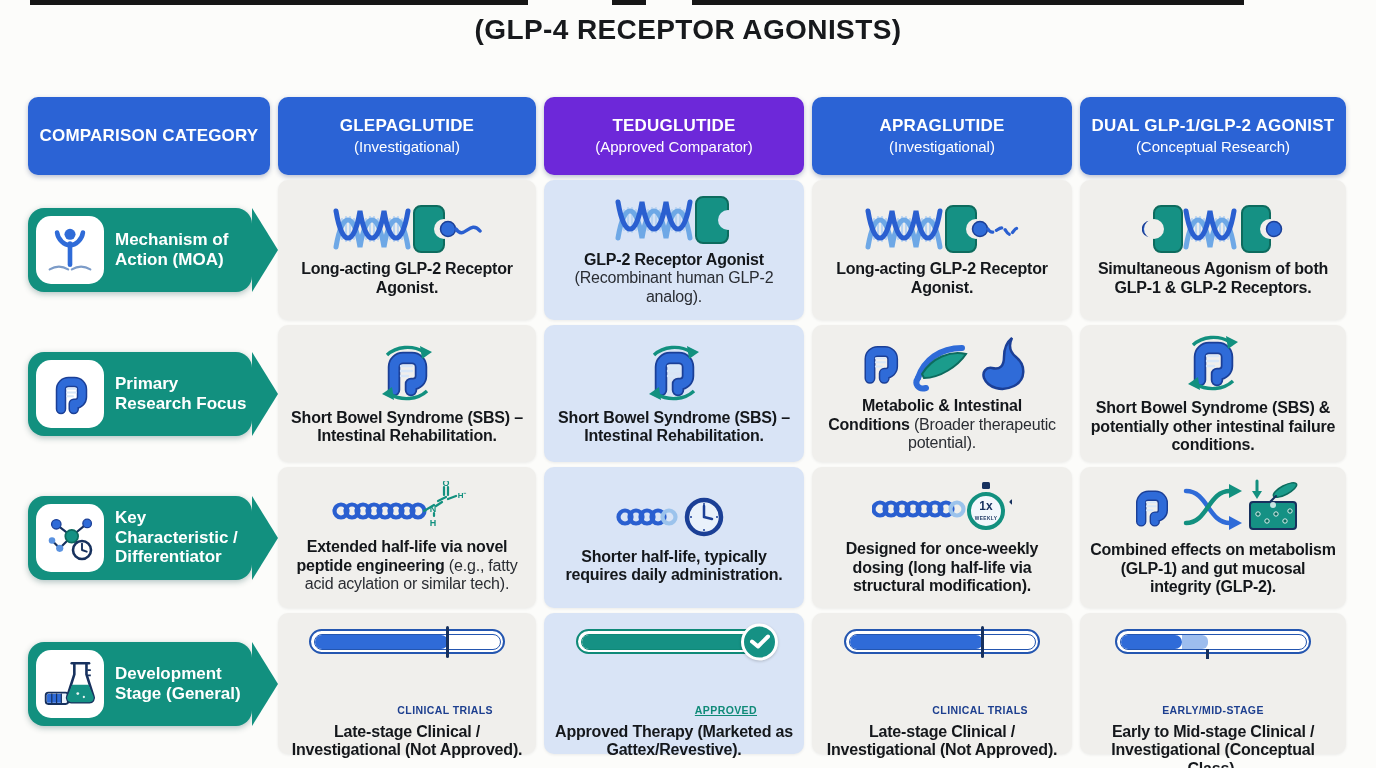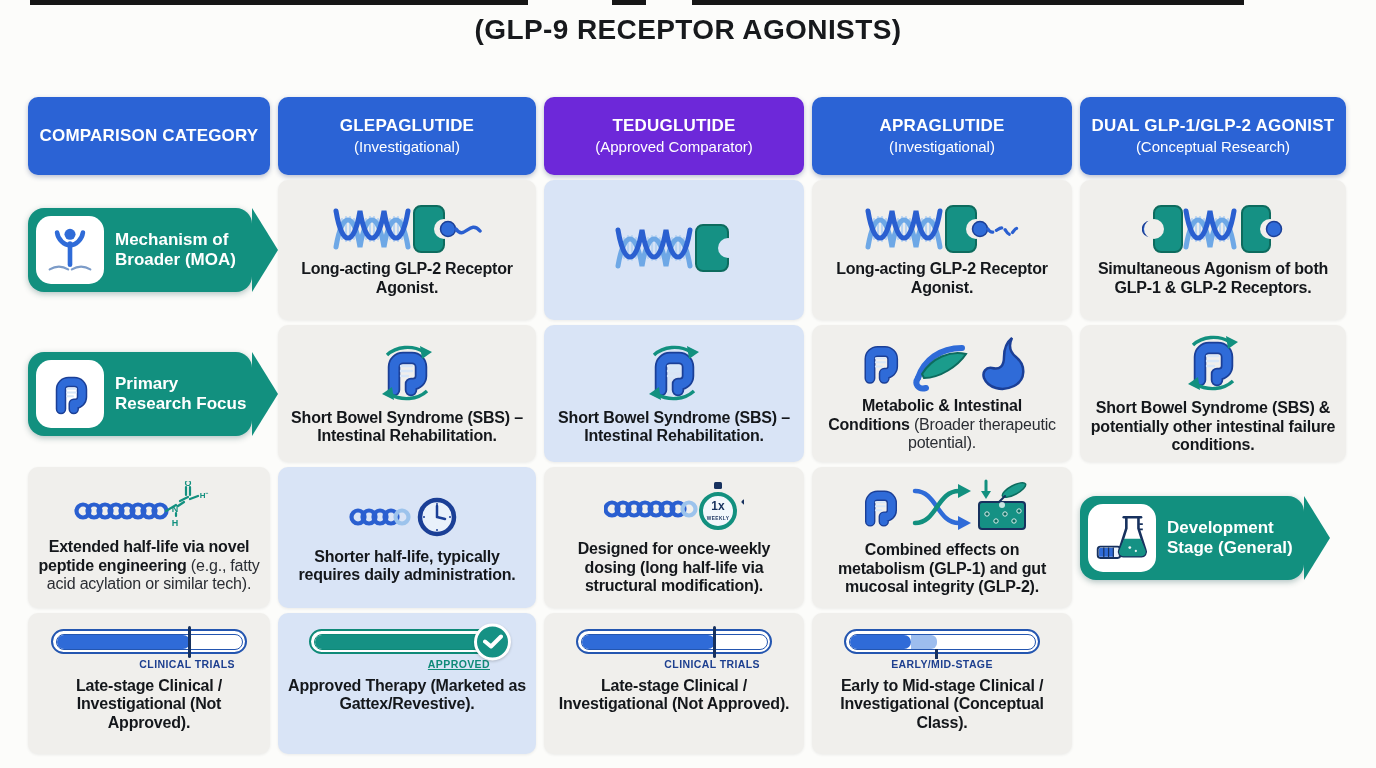--- a/index.html
+++ b/index.html
@@ -38,21 +38,21 @@
   .pill { position:relative; width:224px; height:84px; background:#12907f; border-radius:16px;
           display:flex; align-items:center; box-shadow:0 2px 6px rgba(0,60,60,.3); }
   .pill::after { content:""; position:absolute; left:224px; top:0; width:0; height:0;
                  border-top:42px solid transparent; border-bottom:42px solid transparent;
                  border-left:26px solid #12907f; }
   .iconbox { width:68px; height:68px; background:#fff; border-radius:15px; margin-left:8px; flex:none;
              display:flex; align-items:center; justify-content:center; }
   .cat-label { color:#fff; font-weight:bold; font-size:17px; line-height:1.15; margin-left:11px; width:132px; }
 
   .cell.dev { justify-content:flex-start; padding-top:16px; }
-  .bar-wrap { display:flex; flex-direction:column; margin-bottom:7px; }
+  .bar-wrap { display:flex; flex-direction:column; margin-bottom:7px;gap:46px; }
   .bar-outer { width:196px; height:25px; border:2.2px solid #2456b0; border-radius:15px; padding:2.5px;
                position:relative; background:#fff; }
   .bar-track { position:relative; height:100%; border:1.4px solid #2456b0; border-radius:9px; background:#fff; }
   .bar-fill  { position:absolute; left:0; top:0; bottom:0; background:#2f6bd8; border-radius:7px; }
   .tick   { position:absolute; right:-1px; top:-9px; bottom:-9px; width:3px; background:#17315e; border-radius:2px; }
   .tick-b { position:absolute; right:-1px; bottom:-10px; height:10px; width:2.5px; background:#17315e; }
   .bar-fill-light { position:absolute; left:100%; top:0; bottom:0; width:43%; background:#9dbdee;
                     border-radius:0 6px 6px 0; }
   .bar-label { font-size:10.5px; font-weight:bold; letter-spacing:.4px; color:#1d3f8f; margin-top:4px; }
   .bar-wrap.right  .bar-label { align-self:flex-end; margin-right:12px; }
@@ -65,21 +65,21 @@
            justify-content:center; z-index:2; box-shadow:0 1px 3px rgba(0,0,0,.2); }
 </style>
 </head>
 <body>
 
 <div class="artifact a1"></div>
 <div class="artifact a2"></div>
 <div class="artifact a3"></div>
 
 <div class="title">
-  <div>(GLP-9 RECEPTOR AGONISTS)</div>
+  <div>(GLP-4 RECEPTOR AGONISTS)</div>
 </div>
 
 <div class="grid">
 
   <div class="hdr">
     <div class="hname">COMPARISON CATEGORY</div>
   </div>
   <div class="hdr">
     <div class="hname">GLEPAGLUTIDE</div>
     <div class="hsub">(Investigational)</div>
@@ -103,21 +103,21 @@
         <svg width="48" height="48" viewBox="0 0 52 52">
           <circle cx="26" cy="9" r="6" fill="#2f6bd8"></circle>
           <g fill="none" stroke="#2f6bd8" stroke-width="5" stroke-linecap="round">
             <path d="M26,42 V19"></path>
               <path d="M26,21 C20,21 13,15 12,7"></path>
               <path d="M26,21 C32,21 39,15 40,7"></path>
           </g>
           <path d="M4,47 Q14,41 24,47 M28,47 Q38,41 48,47" fill="none" stroke="#7d9cc8" stroke-width="2.4" stroke-linecap="round"></path>
         </svg>
       </div>
-      <div class="cat-label">Mechanism of Broader (MOA)</div>
+      <div class="cat-label">Mechanism of Action (MOA)</div>
     </div>
   </div>
 
   <div class="cell">
     <div class="icon-zone">
       <svg width="150" height="52" viewBox="0 0 150 52">
         <g fill="none" stroke-linecap="round">
           <path d="M10,16 V36 M14,14 V38 M18,14 V38 M22,16 V36 M34,16 V36 M38,14 V38 M42,14 V38 M46,16 V36 M58,16 V36 M62,14 V38 M66,14 V38 M70,16 V36" stroke="#b9d4f2" stroke-width="2.2"></path>
           <path d="M4,44 C10,8 22,8 28,44 C34,8 46,8 52,44 C58,8 70,8 76,44" stroke="#6ea8e6" stroke-width="5"></path>
           <path d="M4,8 C10,44 22,44 28,8 C34,44 46,44 52,8 C58,44 70,44 76,8" stroke="#2a5fd0" stroke-width="5"></path>
@@ -136,20 +136,21 @@
       <svg width="120" height="52" viewBox="0 0 120 52">
         <g fill="none" stroke-linecap="round">
           <path d="M10,16 V36 M14,14 V38 M18,14 V38 M22,16 V36 M34,16 V36 M38,14 V38 M42,14 V38 M46,16 V36 M58,16 V36 M62,14 V38 M66,14 V38 M70,16 V36" stroke="#b9d4f2" stroke-width="2.2"></path>
           <path d="M4,44 C10,8 22,8 28,44 C34,8 46,8 52,44 C58,8 70,8 76,44" stroke="#6ea8e6" stroke-width="5"></path>
           <path d="M4,8 C10,44 22,44 28,8 C34,44 46,44 52,8 C58,44 70,44 76,8" stroke="#2a5fd0" stroke-width="5"></path>
         </g>
         <rect x="82" y="3" width="32" height="46" rx="7" fill="#159184" stroke="#0d6b5e" stroke-width="2"></rect>
         <circle cx="114" cy="26" r="10" fill="var(--cellbg)"></circle>
       </svg>
     </div>
+    <div class="cell-text"><b>GLP-2 Receptor Agonist</b> <span>(Recombinant human GLP-2 analog).</span></div>
   </div>
 
   <div class="cell">
     <div class="icon-zone">
       <svg width="156" height="52" viewBox="0 0 156 52">
         <g fill="none" stroke-linecap="round">
           <path d="M10,16 V36 M14,14 V38 M18,14 V38 M22,16 V36 M34,16 V36 M38,14 V38 M42,14 V38 M46,16 V36 M58,16 V36 M62,14 V38 M66,14 V38 M70,16 V36" stroke="#b9d4f2" stroke-width="2.2"></path>
           <path d="M4,44 C10,8 22,8 28,44 C34,8 46,8 52,44 C58,8 70,8 76,44" stroke="#6ea8e6" stroke-width="5"></path>
           <path d="M4,8 C10,44 22,44 28,8 C34,44 46,44 52,8 C58,44 70,44 76,8" stroke="#2a5fd0" stroke-width="5"></path>
         </g>
@@ -253,20 +254,39 @@
         <path d="M26,24 h11 M26,29 h11 M26,34 h7" stroke="#d8e7f8" stroke-width="2.4" stroke-linecap="round"></path>
         <path d="M12,13 A27,22 0 0 1 49,10" fill="none" stroke="#12907f" stroke-width="3.4"></path>
         <polygon points="45,4 57,10 47,17" fill="#12907f"></polygon>
         <path d="M52,49 A27,22 0 0 1 15,52" fill="none" stroke="#12907f" stroke-width="3.4"></path>
         <polygon points="19,58 7,52 17,45" fill="#12907f"></polygon>
       </svg>
     </div>
     <div class="cell-text"><b>Short Bowel Syndrome (SBS) &amp; potentially other intestinal failure conditions.</b> <span></span></div>
   </div>
 
+  <div class="cat">
+    <div class="pill">
+      <div class="iconbox">
+        <svg width="48" height="48" viewBox="0 0 56 56">
+          <g stroke="#17315e" stroke-width="2.5">
+            <path d="M30,26 L12,12 M30,26 L48,11 M30,26 L16,40 M16,40 L7,31 M30,26 L40,38"></path>
+          </g>
+          <circle cx="12" cy="12" r="5.5" fill="#2f6bd8" stroke="#1b3f96" stroke-width="1.5"></circle>
+          <circle cx="48" cy="11" r="5" fill="#2f6bd8" stroke="#1b3f96" stroke-width="1.5"></circle>
+          <circle cx="7" cy="31" r="3.8" fill="#5a92e0"></circle>
+          <circle cx="16" cy="40" r="4.2" fill="#5a92e0"></circle>
+          <circle cx="30" cy="26" r="7.5" fill="#159184" stroke="#0d6b5e" stroke-width="2"></circle>
+          <circle cx="42" cy="42" r="10.5" fill="#fff" stroke="#17315e" stroke-width="3"></circle>
+          <path d="M42,42 V34.5 M42,42 L47.5,44" fill="none" stroke="#17315e" stroke-width="2.2" stroke-linecap="round"></path>
+        </svg>
+      </div>
+      <div class="cat-label">Key Characteristic / Differentiator</div>
+    </div>
+  </div>
 
   <div class="cell">
     <div class="icon-zone">
       <svg width="150" height="52" viewBox="0 0 150 52">
         <g fill="none" stroke="#2a5fd0" stroke-width="4.2">
           <circle cx="9" cy="30" r="6.5"></circle>
             <circle cx="20" cy="30" r="6.5"></circle>
             <circle cx="31" cy="30" r="6.5"></circle>
             <circle cx="42" cy="30" r="6.5"></circle>
             <circle cx="53" cy="30" r="6.5"></circle>

